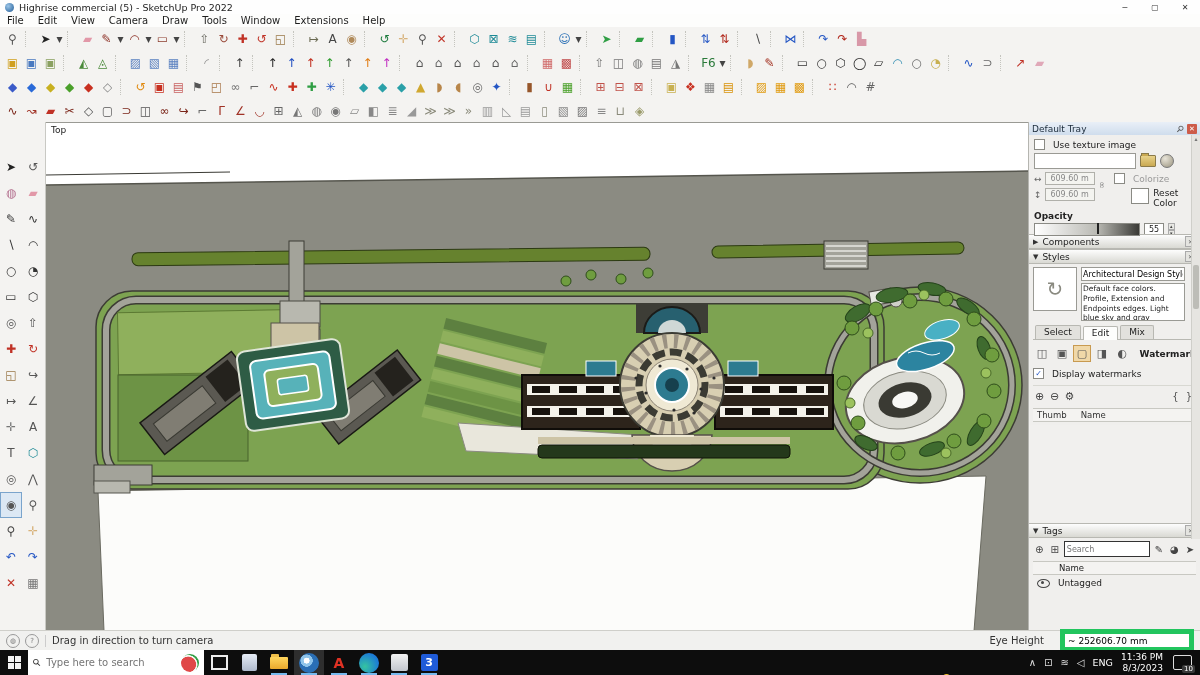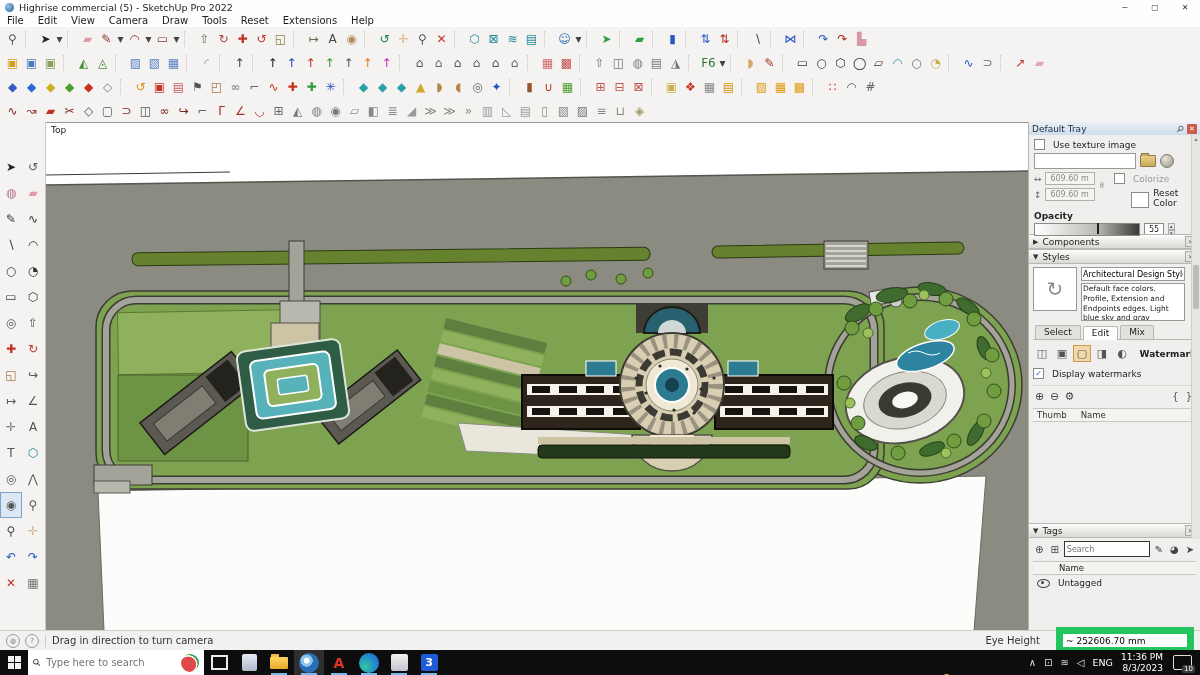--- a/index.html
+++ b/index.html
@@ -42,21 +42,21 @@
   .mini-folder{width:14px;height:10px;background:linear-gradient(#e8d28a,#c9a952);border:1px solid #8a7a4a;border-radius:1px;position:relative;}
   .mini-folder::before{content:"";position:absolute;top:-3px;left:0;width:6px;height:2px;background:#c9a952;border:1px solid #8a7a4a;border-bottom:none;}
   .mini-sphere{width:12px;height:12px;border-radius:50%;background:radial-gradient(circle at 35% 30%,#e8e4d8,#9a9480);border:1px solid #777;}
   .dims{display:flex;align-items:flex-start;gap:3px;}
   .dim-col{display:flex;flex-direction:column;gap:3px;}
   .dim-row{display:flex;align-items:center;gap:3px;}
   .dim-arrow{color:#666;font-size:9px;}
   .dim-box{width:48px;height:11px;background:#f4f4f0;border:1px solid #b0b0aa;color:#888;font-size:8px;display:flex;align-items:center;justify-content:center;}
   .chain{color:#888;font-size:9px;transform:rotate(90deg);margin-top:8px;}
   .color-col{margin-left:6px;display:flex;flex-direction:column;gap:3px;}
-  .reset-row{display:flex;align-items:flex-end;gap:4px;padding-left:17px;}
+  .reset-row{display:flex;align-items:flex-start;gap:4px;padding-left:17px;}
   .swatch{width:20px;height:14px;background:#fff;border:1px solid #8a8a84;}
   .op-label{font-weight:bold;font-size:9px;margin:3px 0 2px;}
   .op-row{display:flex;align-items:flex-start;gap:4px;}
   .op-slider{width:104px;height:11px;border:1px solid #8a8a84;background:linear-gradient(90deg,#ffffff 0%,#b9b9b3 60%,#3a3a36 100%);position:relative;}
   .op-slider::after{content:"";position:absolute;left:60%;top:-1px;width:2px;height:11px;background:#222;}
   .op-box{width:18px;height:11px;background:#fff;border:1px solid #8a8a84;font-size:8px;display:flex;align-items:center;justify-content:center;}
   .spin{display:flex;flex-direction:column;font-size:5px;color:#444;line-height:1;}
   .spin i{font-style:normal;border:1px solid #aaa;background:#e8e8e4;padding:0 1px;}
   .sec-header{height:13px;flex:none;background:linear-gradient(#fdfdfd,#d9d9d3);border-top:1px solid #b8b8b2;border-bottom:1px solid #b8b8b2;display:flex;align-items:center;gap:4px;padding:0 4px;font-size:9px;}
   .tri{font-size:7px;color:#333;}
@@ -95,21 +95,21 @@
   .eye{width:11px;height:7px;border:1px solid #444;border-radius:50%;position:relative;}
   .eye::after{content:"";position:absolute;left:3px;top:1px;width:3px;height:3px;border-radius:50%;background:#444;}
   .tray-scroll{position:absolute;right:0;top:13px;width:8px;height:404px;background:#e6e5e1;border-left:1px solid #cfcfca;}
   .scroll-up{position:absolute;top:0;left:0;width:8px;text-align:center;font-size:6px;color:#777;}
   .scroll-thumb{position:absolute;top:130px;left:1px;width:6px;height:44px;background:#bdbdb7;border-radius:2px;}
   
   .statusbar{position:absolute;left:0;right:0;top:630px;height:20px;background:#f1f1ef;border-top:1px solid #cfcfca;display:flex;align-items:center;font-size:10px;color:#333;padding:0 6px;gap:6px;box-sizing:border-box;}
   .sb-icon{width:12px;height:12px;border:1px solid #999;border-radius:50%;display:flex;align-items:center;justify-content:center;font-size:7px;color:#777;flex:none;}
   .sb-sep{width:1px;height:12px;background:#ccc;}
   .eye-height{margin-left:auto;display:flex;align-items:center;gap:16px;}
-  .eye-height input{width:118px;height:13px;border:7px solid #22c55e;font-size:9px;font-family:"DejaVu Sans",sans-serif;padding:0 3px;}
+  .eye-height input{width:118px;height:13px;border:5px solid #22c55e;font-size:9px;font-family:"DejaVu Sans",sans-serif;padding:0 3px;}
   
   .taskbar{position:absolute;left:0;right:0;bottom:0;height:25px;background:#0d0d0d;display:flex;align-items:center;color:#fff;}
   .start{width:28px;height:25px;display:flex;align-items:center;justify-content:center;}
   .start-grid{display:grid;grid-template-columns:6px 6px;grid-template-rows:6px 6px;gap:1px;}
   .start-grid b{background:#f2f2f2;}
   .tb-search{width:176px;height:25px;background:#fff;display:flex;align-items:center;padding:0 5px;gap:4px;box-sizing:border-box;}
   .tb-search .sg{color:#333;font-size:10px;transform:rotate(-45deg);}
   .tb-search input{border:none;outline:none;font-size:10px;width:112px;color:#444;font-family:"DejaVu Sans",sans-serif;}
   .melon{width:18px;height:18px;margin-left:auto;border-radius:50%;background:radial-gradient(circle at 40% 58%,#e04848 50%,#f6f6f0 54% 60%,#2f9e44 64%);}
   .tbapp{width:30px;height:25px;display:flex;align-items:center;justify-content:center;position:relative;flex:none;}
@@ -154,21 +154,21 @@
   </div>
 
   <div class="menubar">
 
   <span class="menu-item"><i>File</i></span>
       <span class="menu-item"><i>Edit</i></span>
       <span class="menu-item"><i>View</i></span>
       <span class="menu-item"><i>Camera</i></span>
       <span class="menu-item"><i>Draw</i></span>
       <span class="menu-item"><i>Tools</i></span>
-      <span class="menu-item"><i>Reset</i></span>
+      <span class="menu-item"><i>Window</i></span>
       <span class="menu-item"><i>Extensions</i></span>
       <span class="menu-item"><i>Help</i></span>
     </div>
 
   <div class="toolbars">
     <div class="tbrow">
 
     <span class="tbi">
           <i style="color: rgb(85, 85, 85);">⚲</i>
         </span>

